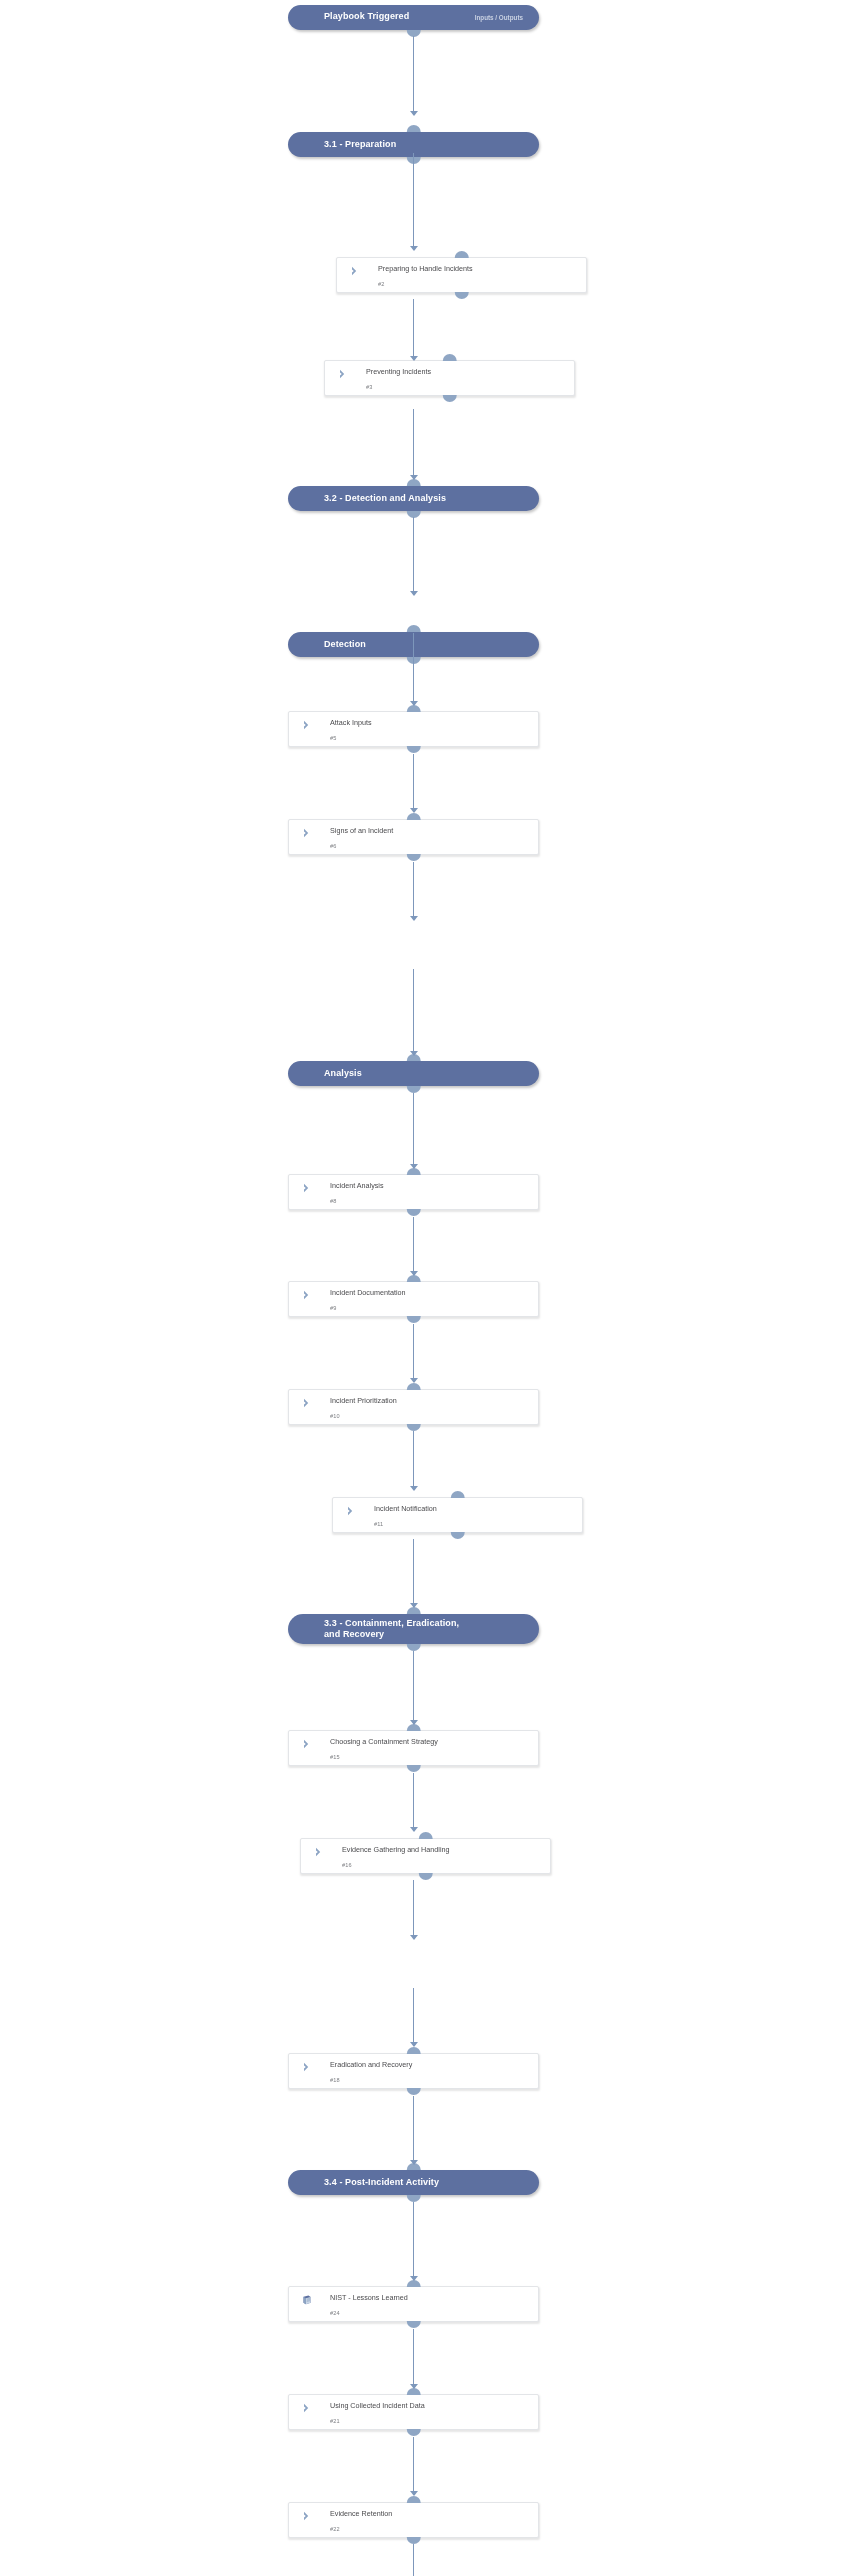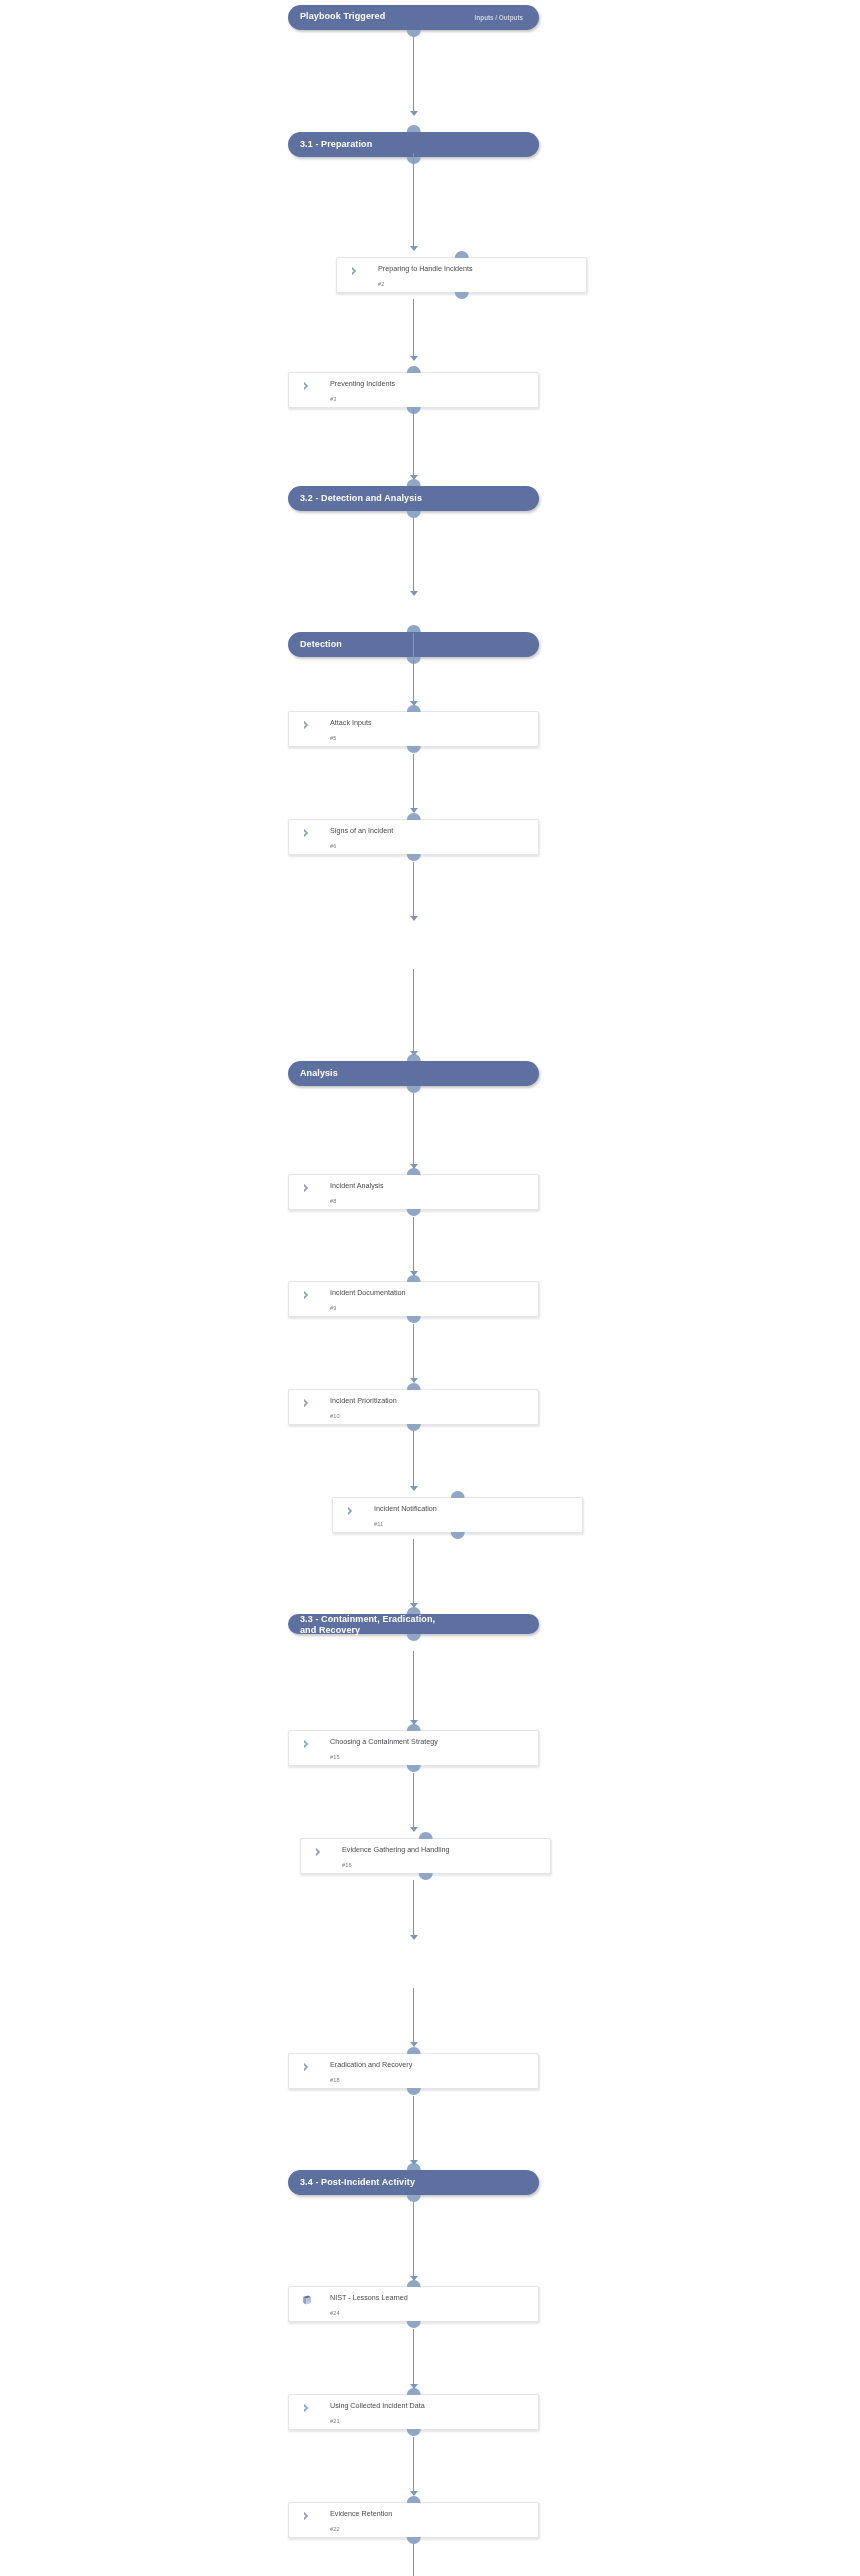--- a/index.html
+++ b/index.html
@@ -38,32 +38,33 @@
     color: #ffffff;
   }
   .pill .pill-title {
     font-size: 9px;
     font-weight: 600;
     line-height: 11.2px;
     letter-spacing: 0.1px;
     color: #ffffff;
     white-space: pre-line;
     flex: 0 1 auto;
+    margin-left: 24px;
   }
   .pill .pill-sub {
     font-size: 6.3px;
     font-weight: 600;
     color: #c9d1e2;
     margin-left: auto;
     margin-right: 4px;
     white-space: nowrap;
   }
 
   .pill.h1 { height: 25px; }
-  .pill.h2 { height: 20px; align-items: flex-start; }
+  .pill.h2 { height: 30px; align-items: center; }
 
   
   .card {
     position: relative;
     width: 251px;
     height: 36px;
     background: #ffffff;
     border: 0.7px solid #e3e5e8;
     border-radius: 2px;
     box-shadow: 0.7px 1.3px 2px rgba(0,0,0,0.10);
@@ -154,21 +155,21 @@
       <div class="card">
         <span class="card-icon"><svg viewBox="0 0 20 20" width="12" height="12" aria-hidden="true">
             <path d="M5 3 L12 10 L5 17 L5 12.5 L8 10 L5 7.5 Z" fill="#8ba3c3"></path>
           </svg></span>
         <div class="card-title">Preparing to Handle Incidents</div>
         <div class="card-ref">#2</div>
         <span class="port in"></span>
         <span class="port out"></span>
       </div>
     </div>
-    <div class="node-wrap" style="top: 372px;">
+    <div class="node-wrap" style="top: 360px; margin-left: 36px;">
       <div class="card">
         <span class="card-icon"><svg viewBox="0 0 20 20" width="12" height="12" aria-hidden="true">
             <path d="M5 3 L12 10 L5 17 L5 12.5 L8 10 L5 7.5 Z" fill="#8ba3c3"></path>
           </svg></span>
         <div class="card-title">Preventing Incidents</div>
         <div class="card-ref">#3</div>
         <span class="port in"></span>
         <span class="port out"></span>
       </div>
     </div>

